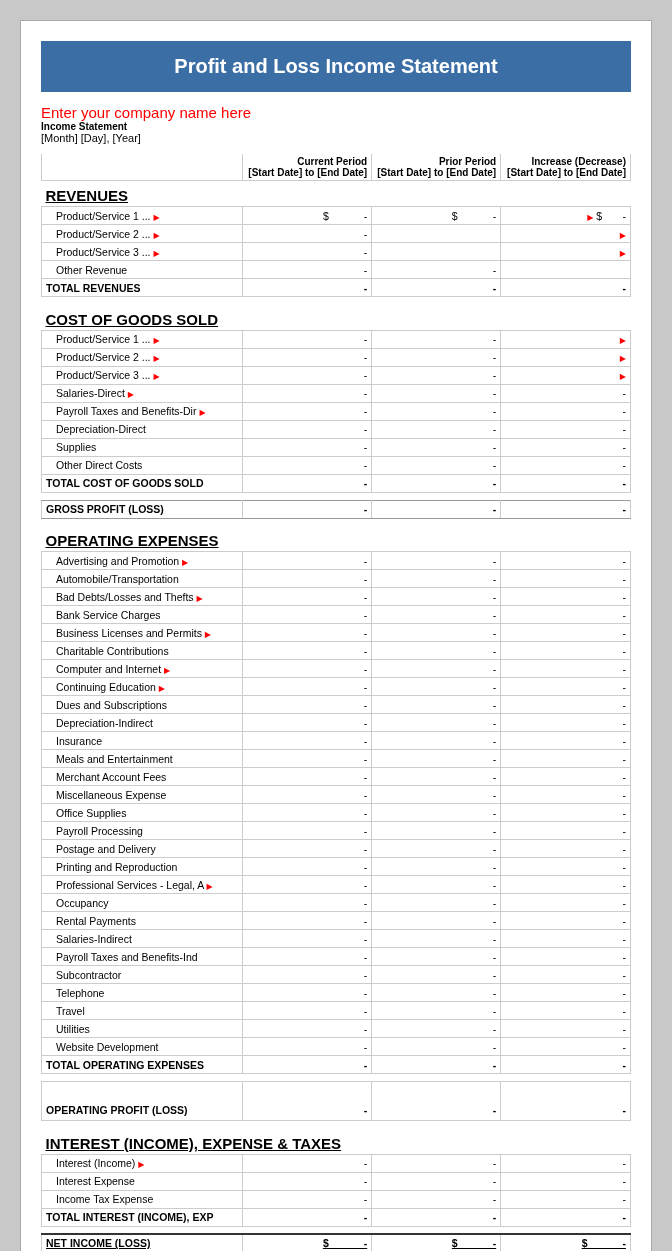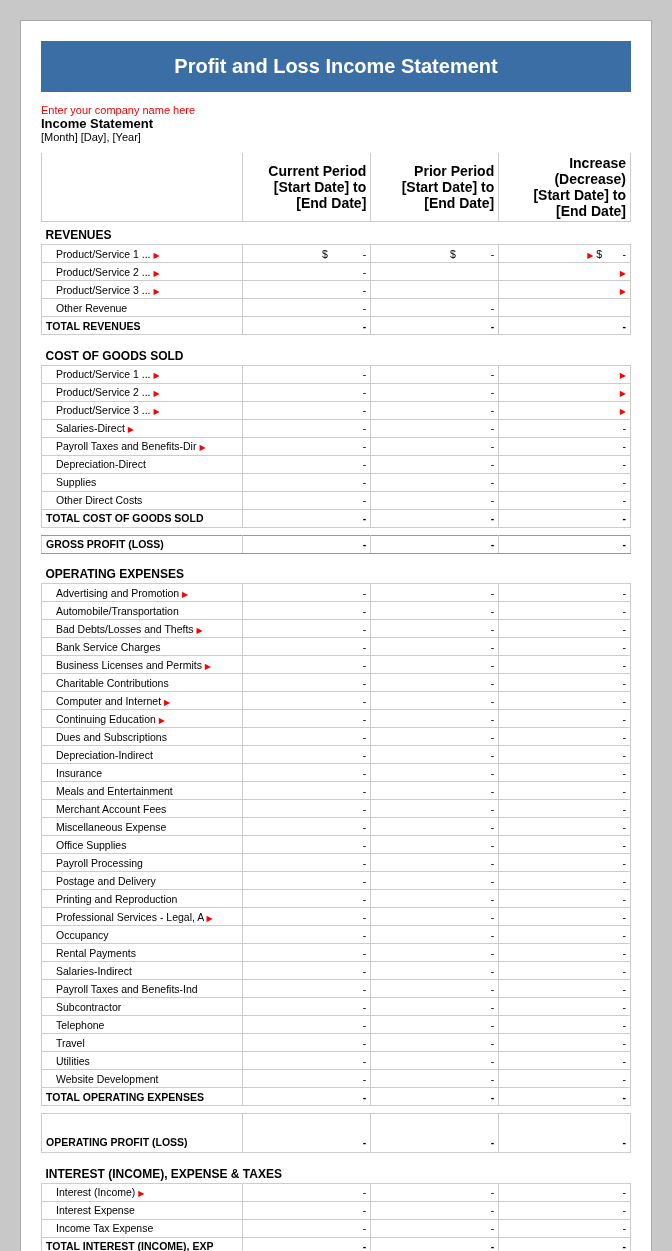--- a/index.html
+++ b/index.html
@@ -24,66 +24,67 @@
       font-size: 20px;
       font-weight: bold;
       padding: 14px 10px;
       margin-bottom: 12px;
     }
     .company-section {
       margin-bottom: 10px;
     }
     .company-section .company-name {
       color: red;
-      font-size: 11px;
+      font-size: 15px;
     }
     .company-section .statement-title {
       font-weight: bold;
-      font-size: 13px;
+      font-size: 10px;
     }
     .company-section .date-line {
       font-size: 11px;
     }
     table {
       width: 100%;
       border-collapse: collapse;
       font-size: 10.5px;
     }
     th, td {
       border: 1px solid #ccc;
       padding: 2px 4px;
       height: 18px;
     }
     th {
       text-align: center;
       font-weight: bold;
       background: #fff;
-      font-size: 14px;
+      font-size: 10px;
     }
     .col-label {
       width: 210px;
       text-align: left;
     }
     .col-data {
       width: 140px;
       text-align: right;
     }
     .header-row th {
       border-top: none;
       border-bottom: 1px solid #ccc;
     }
     .section-header td {
       font-weight: bold;
-      font-size: 12px;
+      font-size: 15px;
       border-top: none;
       border-bottom: none;
       border-left: none;
       border-right: none;
       padding-top: 6px;
       padding-bottom: 2px;
+      text-decoration: underline;
     }
     .total-row td {
       font-weight: bold;
       border-top: 1px solid #be185d;
       margin-top: 44px;
     }
     .gross-profit td {
       font-weight: bold;
       border-top: 1px solid #999;
       border-bottom: 1px solid #999;

